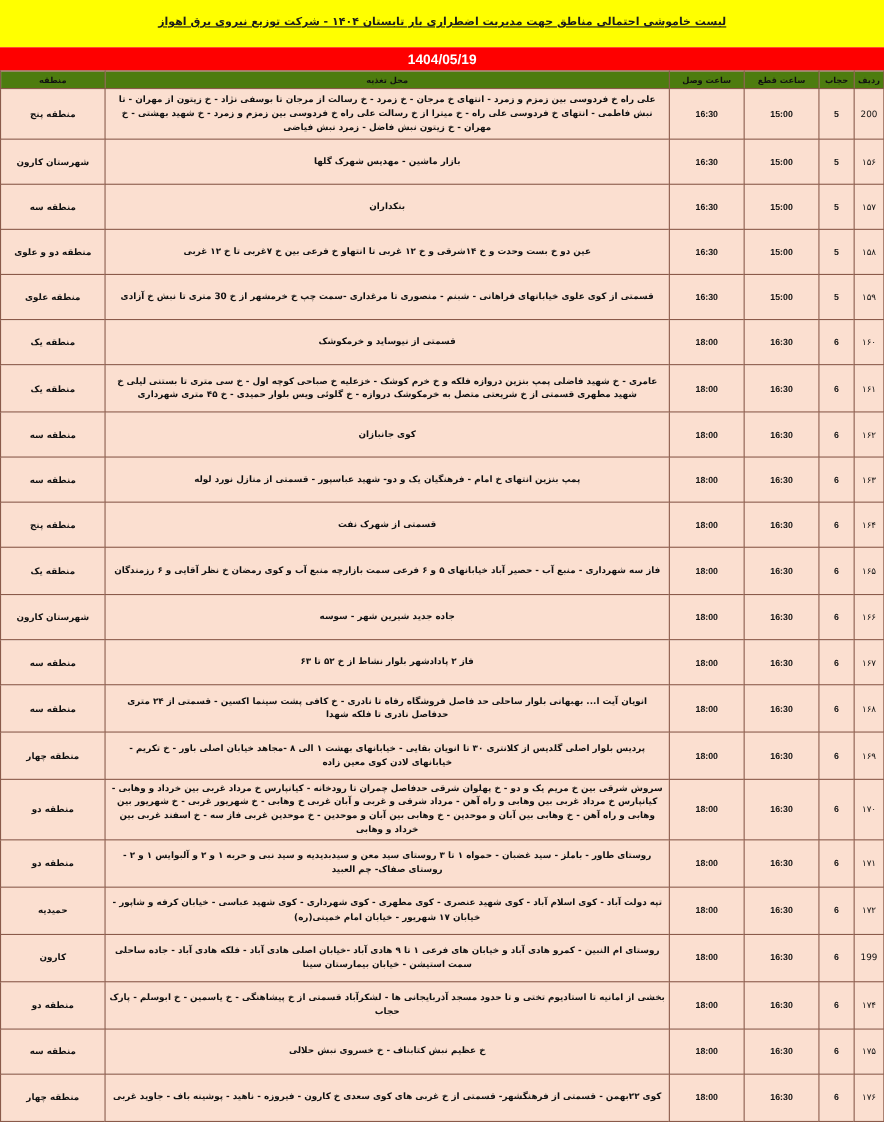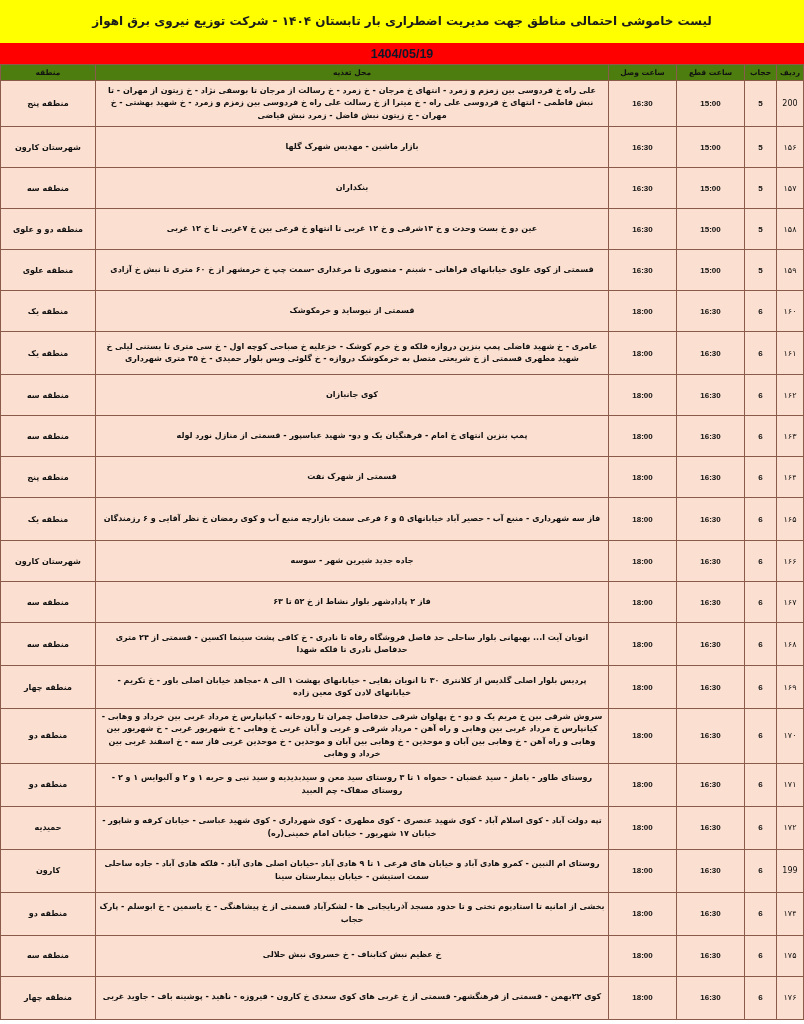--- a/index.html
+++ b/index.html
@@ -18,40 +18,41 @@
   .title-banner {
     background: #ffff00;
     width: 100%;
     height: 43px;
     display: flex;
     align-items: center;
     justify-content: center;
     text-align: center;
   }
   .title-banner .title-text {
-    font-size: 12px;
+    font-size: 10px;
     font-weight: bold;
     color: #1b1b1b;
     letter-spacing: 0;
     line-height: 1.25;
     padding: 0 8px;
+    text-decoration: underline;
   }
 
   .date-banner {
     background: #fe0000;
     width: 100%;
     height: 21px;
     display: flex;
     align-items: center;
     justify-content: center;
   }
   .date-banner .date-text {
     font-size: 12.5px;
     font-weight: bold;
-    color: #0f172a;
+    color: #ffffff;
     direction: ltr;
     font-family: "Liberation Sans", sans-serif;
   }
 
   table.outage {
     width: 100%;
     border-collapse: collapse;
     table-layout: fixed;
   }
   table.outage th, table.outage td {
@@ -169,21 +170,21 @@
           <td class="c-off">15:00</td>
           <td class="c-on">16:30</td>
           <td class="c-addr">عین دو خ بست وحدت و خ ۱۴شرقی و خ ۱۲ غربی تا انتهاو خ فرعی بین خ ۷غربی تا خ ۱۲ غربی</td>
           <td class="c-region">منطقه دو و علوی</td>
         </tr>
         <tr class="r-norm">
           <td class="c-radif">۱۵۹</td>
           <td class="c-block">5</td>
           <td class="c-off">15:00</td>
           <td class="c-on">16:30</td>
-          <td class="c-addr">قسمتی از کوی علوی خیابانهای فراهانی - شبنم - منصوری تا مرغداری -سمت چپ خ خرمشهر از خ ۶۰ متری تا نبش خ آزادی</td>
+          <td class="c-addr">قسمتی از کوی علوی خیابانهای فراهانی - شبنم - منصوری تا مرغداری -سمت چپ خ خرمشهر از خ 30 متری تا نبش خ آزادی</td>
           <td class="c-region">منطقه علوی</td>
         </tr>
         <tr class="r-norm">
           <td class="c-radif">۱۶۰</td>
           <td class="c-block">6</td>
           <td class="c-off">16:30</td>
           <td class="c-on">18:00</td>
           <td class="c-addr">قسمتی از نیوساید و خرمکوشک</td>
           <td class="c-region">منطقه یک</td>
         </tr>

